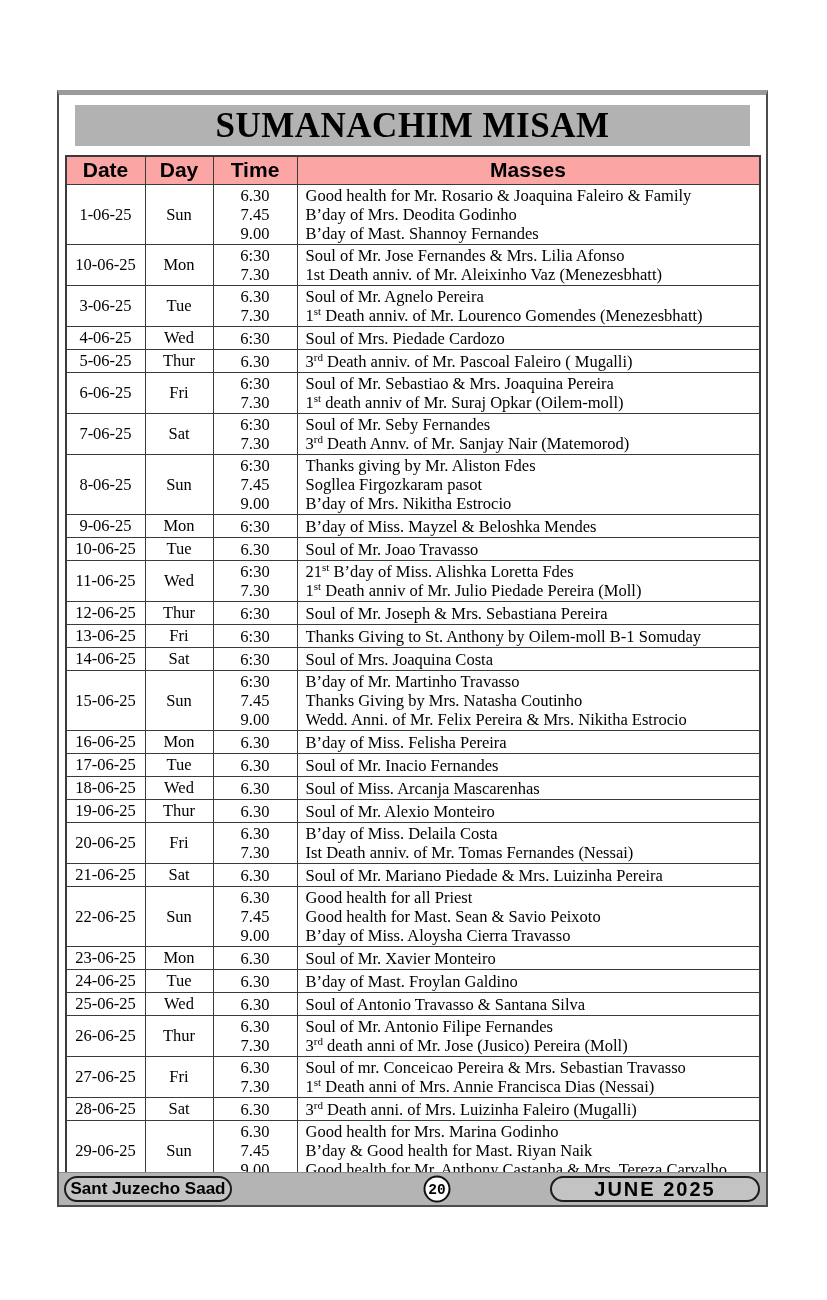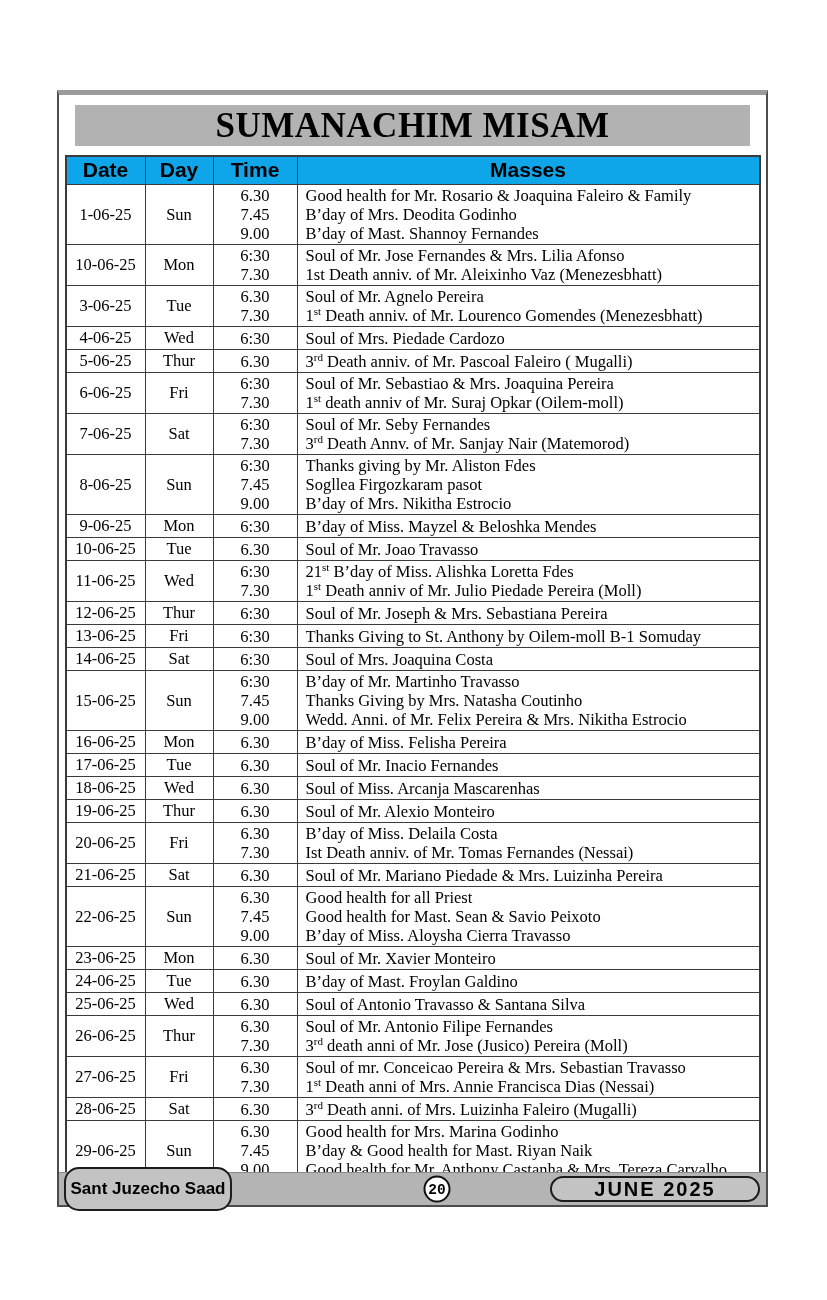--- a/index.html
+++ b/index.html
@@ -18,39 +18,39 @@
   }
   .title-text{font-weight:bold;font-size:35px;letter-spacing:.5px;white-space:nowrap;}
   table.mass-table{
     border-collapse:collapse;table-layout:fixed;
     margin:9px auto 0 auto;width:696px;
   }
   .mass-table th,.mass-table td{border:1.5px solid #3b3b3b;}
   .mass-table{border:2px solid #3b3b3b;}
   .mass-table th{
     font-family:"Liberation Sans", sans-serif;font-weight:bold;
-    font-size:21px;padding:1px 0 2px 0;text-align:center;background:#0ea5e9;
+    font-size:21px;padding:1px 0 2px 0;text-align:center;background:#fca5a5;
   }
   .mass-table td{
     font-size:16.5px;padding:1px 0;vertical-align:middle;text-align:center;
   }
   th.col-date{width:78px;} th.col-day{width:67px;} th.col-time{width:83px;} th.col-masses{width:auto;}
   td.col-masses{text-align:left;padding-left:8px;}
   .line{line-height:19px;white-space:nowrap;overflow:hidden;}
   sup{font-size:11px;line-height:0;vertical-align:super;}
   .footer-bar{
     position:absolute;left:0;right:0;bottom:0;height:32px;background:#b4b4b4;
     border-top:1px solid #8a8a8a;display:flex;align-items:center;
   }
   .pill{
     box-sizing:border-box;border:2px solid #1c1c1c;border-radius:15px;background:#c3c3c3;
     font-family:"Liberation Sans", sans-serif;font-weight:bold;
     display:flex;align-items:center;justify-content:center;white-space:nowrap;
   }
-  .pill-left{margin-left:5px;width:168px;height:44px;font-size:17px;}
+  .pill-left{margin-left:5px;width:168px;height:26px;font-size:17px;}
   .pill-right{margin-left:auto;margin-right:6px;width:210px;height:26px;font-size:20px;letter-spacing:2px;}
   .page-badge{
     position:absolute;left:378px;top:50%;transform:translate(-50%,-50%);
     width:23px;height:23px;border-radius:50%;border:2.5px solid #111;background:#fff;
     font-family:Liberation Mono, monospace;font-weight:bold;font-size:14.5px;
     display:flex;align-items:center;justify-content:center;
   }
 </style>
 </head>
 <body>

